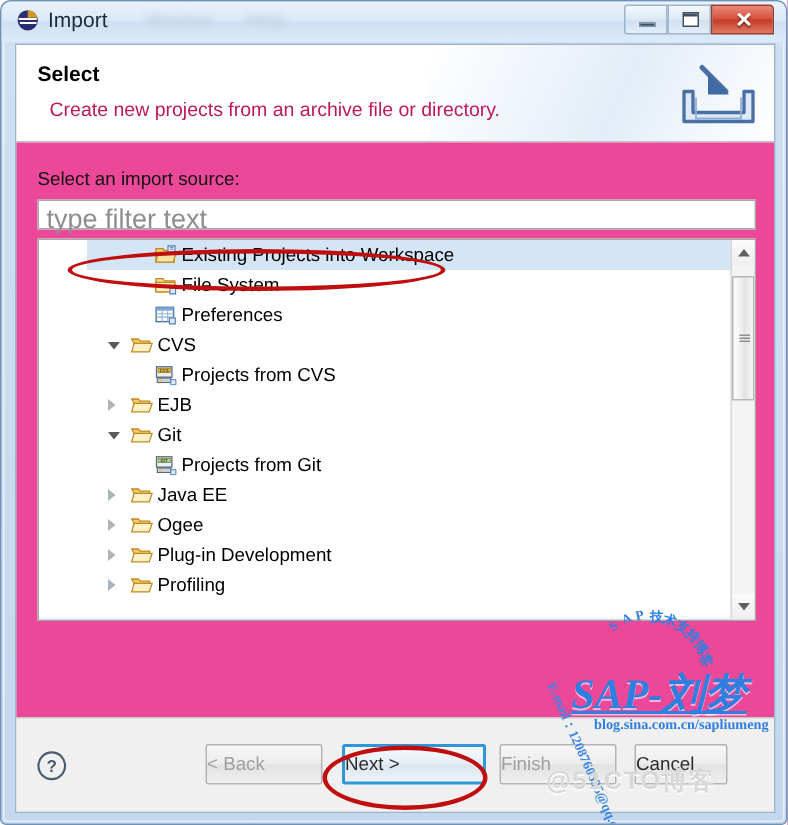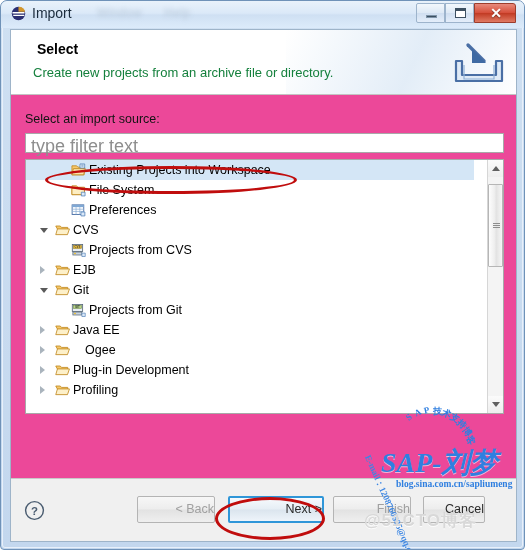--- a/index.html
+++ b/index.html
@@ -83,25 +83,25 @@
     background:#ffffff;
     border-bottom:1px solid #c3c3c3;
     overflow:hidden;
   }
   #header-sheen{
     position:absolute;right:0;top:0;width:230px;height:64px;
     background:linear-gradient(115deg,rgba(255,255,255,0) 0%,rgba(222,234,246,.85) 55%,rgba(255,255,255,0) 100%);
   }
   #header-title{
     position:absolute;left:14px;top:11px;
-    font-size:14px;font-weight:bold;color:#000;margin-left:12px;
+    font-size:14px;font-weight:bold;color:#000;
   }
   #header-desc{
     position:absolute;left:22px;top:35px;
-    font-size:13px;color:#15803d;
+    font-size:13px;color:#be185d;
   }
   #header-icon{position:absolute;left:439px;top:9px;width:58px;height:50px;}
 
   
   #content{
     position:absolute;left:0;top:65px;right:0;bottom:62px;
     background:#ec4899;
   }
   #label-source{
     position:absolute;left:14px;top:17px;
@@ -114,21 +114,21 @@
   #filter-placeholder{
     position:absolute;left:5px;top:2px;font-size:18px;color:#8e8e8e;
   }
 
   
   #tree-box{
     position:absolute;left:14px;top:64px;width:479px;height:255px;
     background:#fff;border:1px solid #a8a8a8;box-sizing:border-box;
     overflow:hidden;
   }
-  #tree-clip{position:absolute;left:0;top:0;width:448px;height:253px;overflow:hidden;}
+  #tree-clip{position:absolute;left:0;top:0;width:448px;height:253px;overflow:hidden;padding-left:32px;}
   .trow{
     position:relative;height:20px;line-height:20px;
     font-size:12.5px;color:#000;white-space:nowrap;
   }
   .trow.sel{background:#d4e6f6;}
   .twist{
     position:absolute;top:6px;width:9px;height:9px;
   }
   .twist.closed{
     border-left:5px solid #aab4bd;
@@ -169,21 +169,21 @@
   #btnbar{
     position:absolute;left:0;right:0;bottom:0;height:62px;
     background:#f0f0f0;border-top:1px solid #c9c9c9;
   }
   #help-icon{position:absolute;left:13px;top:21px;width:21px;height:21px;}
   .dlgbtn{
     position:absolute;top:17px;height:27px;
     background:linear-gradient(180deg,#f7f7f7 0%,#ededed 48%,#e2e2e2 52%,#efefef 100%);
     border:1px solid #b4b4b4;box-sizing:border-box;
     font-size:12.5px;color:#2b2b2b;
-    text-align:right;line-height:25px;border-radius:2px;
+    text-align:left;line-height:25px;border-radius:2px;
   }
   .dlgbtn.disabled{color:#a0a0a0;}
   .dlgbtn.focus{
     border:2px solid #2f96d8;
     background:linear-gradient(180deg,#f6fafd 0%,#e6eef5 48%,#dbe5ee 52%,#eef4fa 100%);
     line-height:23px;
   }
   #b-back{left:126px;width:78px;}
   #b-next{left:217px;width:96px;}
   #b-finish{left:322px;width:78px;}
@@ -198,20 +198,21 @@
   #ell-next{left:214px;top:496px;width:104px;height:37px;}
 
   
   #wm{position:absolute;left:0;top:0;width:525px;height:550px;pointer-events:none;}
   #wm-main{
     position:absolute;left:380px;top:443px;
     font-family:"Liberation Serif",serif;
     font-size:28px;font-style:italic;font-weight:bold;
     color:#2f7fe0;white-space:nowrap;
     text-shadow:0 1px 0 rgba(255,255,255,.6);
+    text-decoration:underline;
   }
   #wm-url{
     position:absolute;left:395px;top:478px;
     font-family:"Liberation Serif",serif;
     font-size:9.5px;font-weight:bold;color:#2f7fe0;white-space:nowrap;
   }
   #wm-email{
     position:absolute;left:372px;top:452px;
     font-family:"Liberation Serif",serif;
     font-size:9px;font-weight:bold;color:#3b86e4;white-space:nowrap;
@@ -364,21 +365,21 @@
                   <path d="M2.6 6.3 H15.4 L13.3 12.4 H.8 Z" fill="#fdf0c9" stroke="#c08a22" stroke-width=".9"></path>
                 </svg></span>
               <span class="tlabel" style="left: 47px;">Java EE</span>
             </div>
             <div class="trow">
               <span class="twist closed" style="--tx: 14px;"></span>
               <span class="ticon" style="left: 29px;"><svg viewBox="0 0 16 15">
                   <path d="M.8 3.2 H5.6 L6.9 4.7 H13.6 V7 H2.9 Z" fill="#f7c96b" stroke="#c08a22" stroke-width=".9"></path>
                   <path d="M2.6 6.3 H15.4 L13.3 12.4 H.8 Z" fill="#fdf0c9" stroke="#c08a22" stroke-width=".9"></path>
                 </svg></span>
-              <span class="tlabel" style="left: 47px; margin-left: 12px;">Ogee</span>
+              <span class="tlabel" style="left: 47px;">Ogee</span>
             </div>
             <div class="trow">
               <span class="twist closed" style="--tx: 14px;"></span>
               <span class="ticon" style="left: 29px;"><svg viewBox="0 0 16 15">
                   <path d="M.8 3.2 H5.6 L6.9 4.7 H13.6 V7 H2.9 Z" fill="#f7c96b" stroke="#c08a22" stroke-width=".9"></path>
                   <path d="M2.6 6.3 H15.4 L13.3 12.4 H.8 Z" fill="#fdf0c9" stroke="#c08a22" stroke-width=".9"></path>
                 </svg></span>
               <span class="tlabel" style="left: 47px;">Plug-in Development</span>
             </div>
             <div class="trow">

